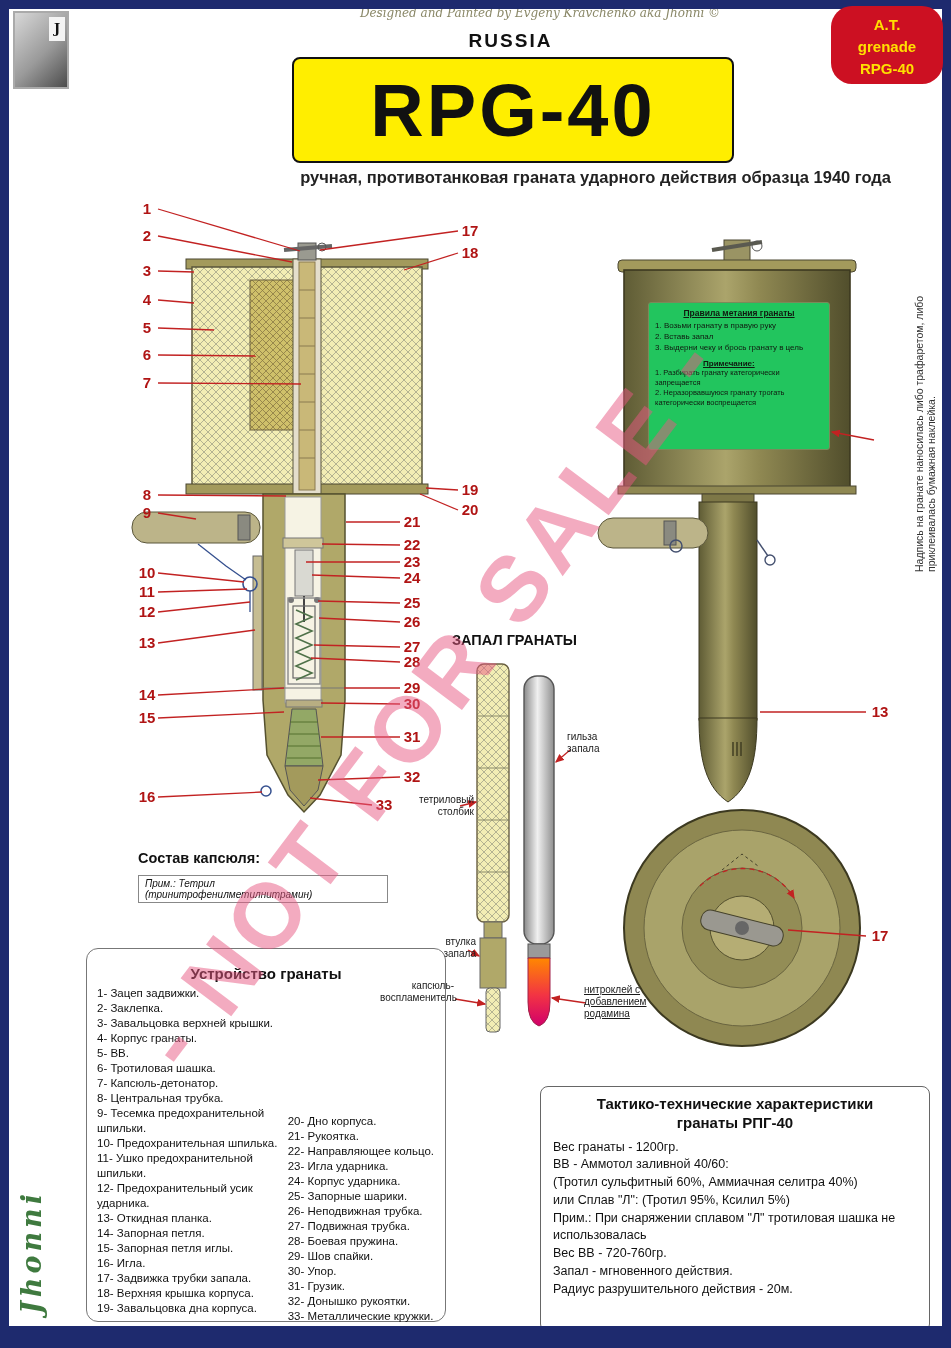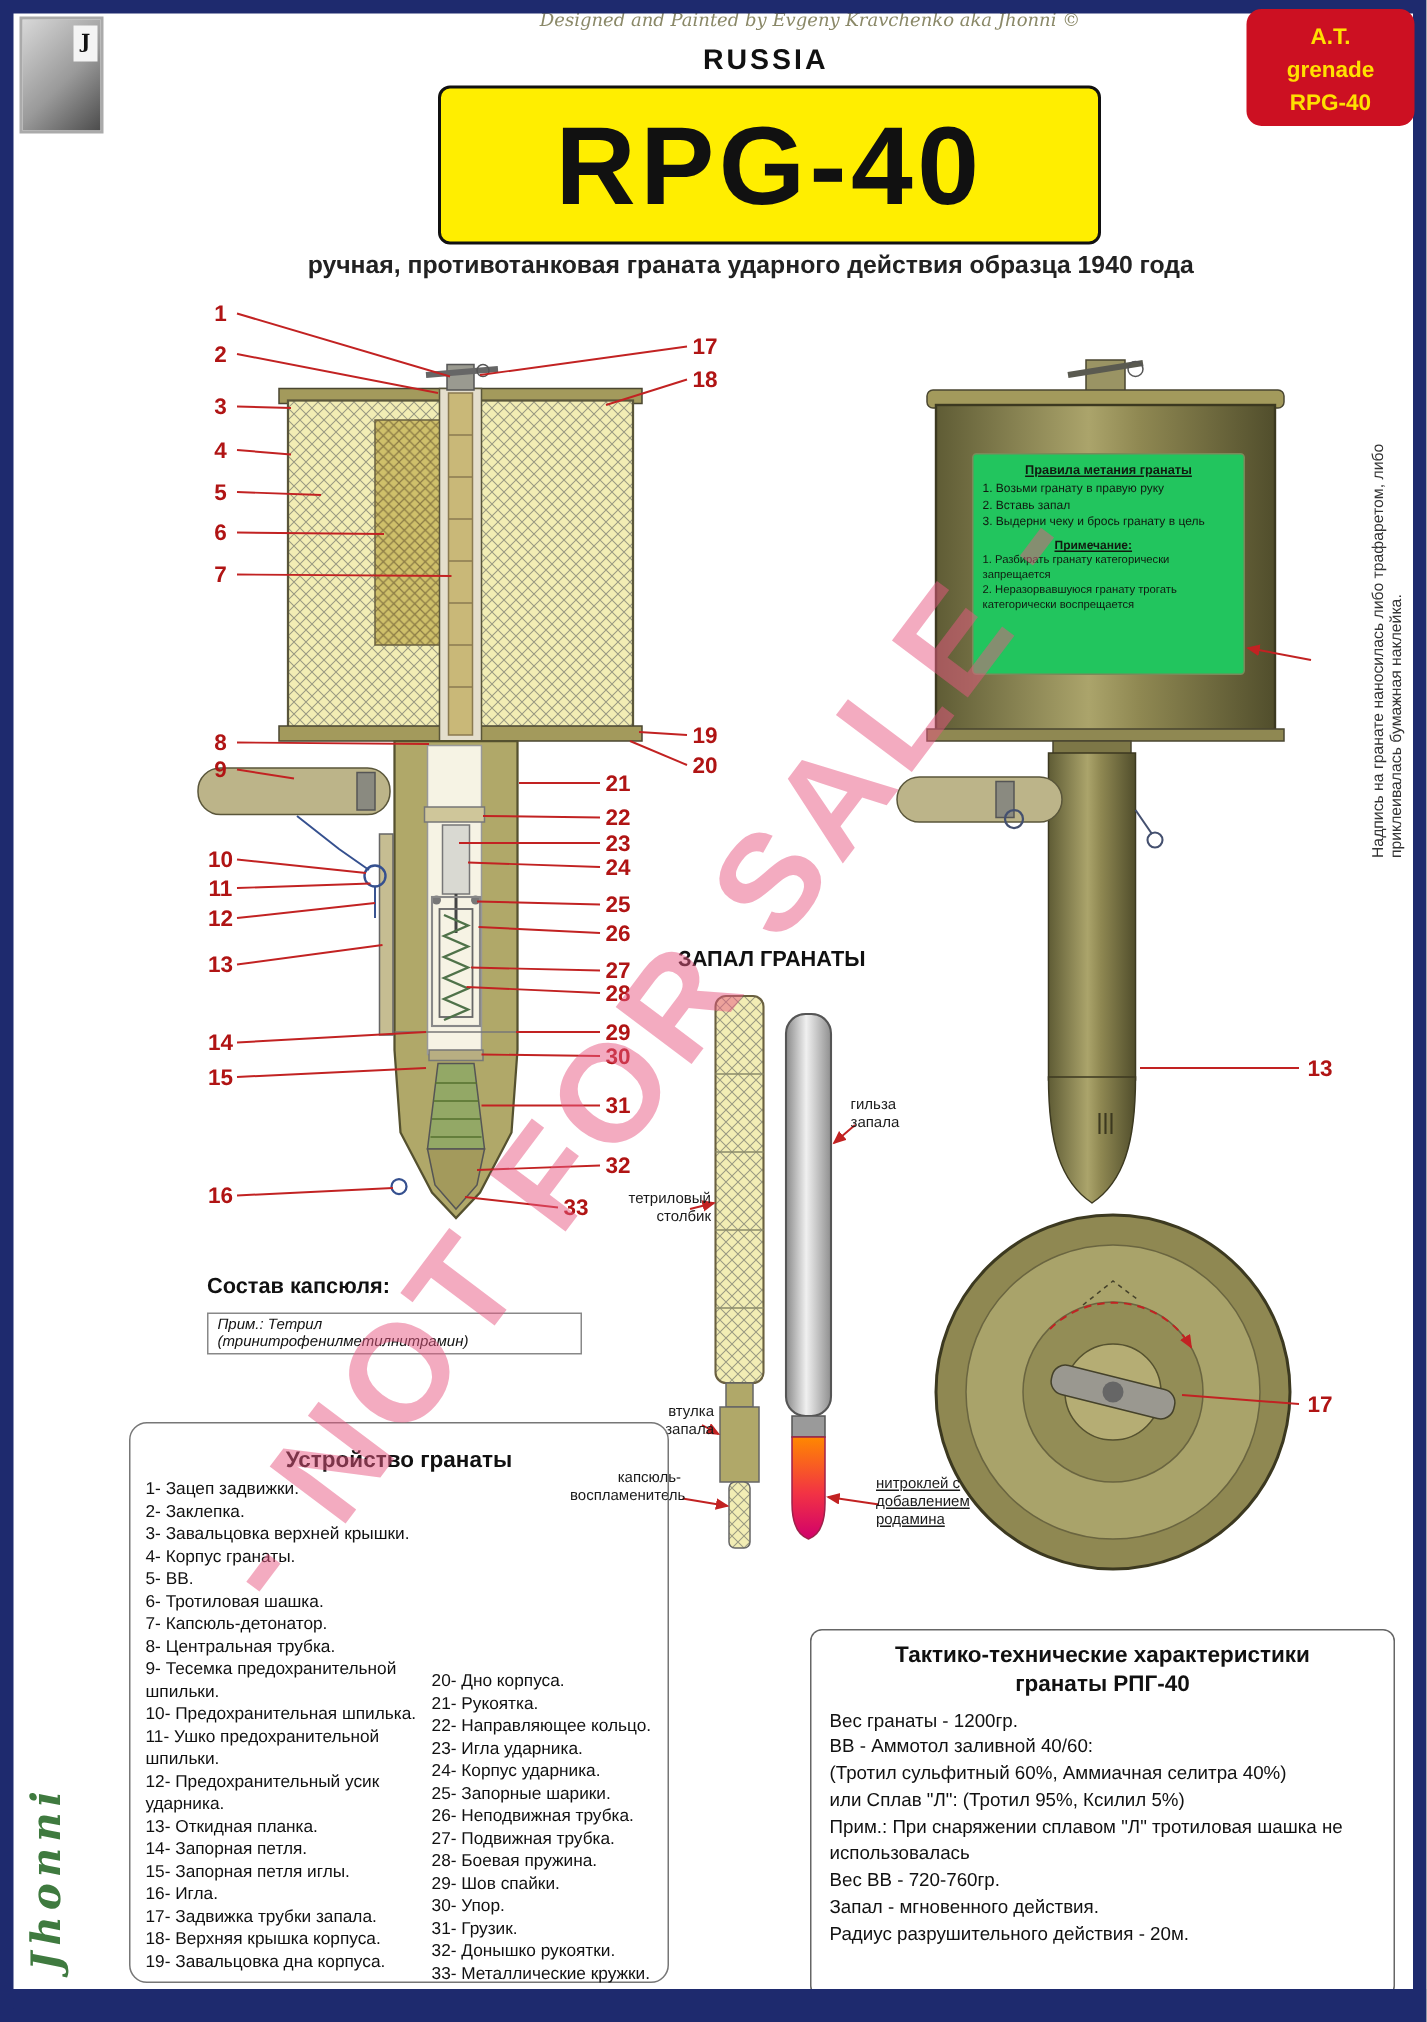--- a/index.html
+++ b/index.html
@@ -9,24 +9,24 @@
   .frame-bottom{position:absolute;left:0;right:0;bottom:0;height:22px;background:#1e2a6e;z-index:59;}
   .abs{position:absolute;}
 
   .credit{left:330px;top:6px;width:420px;text-align:center;font-family:"DejaVu Serif",serif;
           font-style:italic;font-size:12px;color:#8a8868;}
   .russia{left:0;right:0;top:30px;text-align:center;font-weight:bold;font-size:19px;
           letter-spacing:2px;padding-left:70px;}
   .title-box{left:292px;top:57px;width:438px;height:102px;background:#ffee00;border:2px solid #111;
              border-radius:8px;display:flex;align-items:center;justify-content:center;z-index:5;}
   .title-box .t{font-weight:bold;font-size:74px;letter-spacing:3px;color:#111;}
-  .badge{right:8px;top:6px;width:112px;height:78px;background:#cc1022;border-radius:10px;
+  .badge{right:8px;top:6px;width:112px;height:78px;background:#cc1022;border-radius:21px;
          color:#ffe000;font-weight:bold;text-align:center;padding-top:8px;box-sizing:border-box;
          font-size:15px;line-height:1.45;z-index:61;}
-  .subtitle{left:110px;right:60px;top:168px;text-align:center;font-weight:bold;font-size:16.5px;color:#222;}
+  .subtitle{left:110px;right:60px;top:168px;text-align:right;font-weight:bold;font-size:16.5px;color:#222;}
 
   .photo{left:13px;top:11px;width:52px;height:74px;background:linear-gradient(135deg,#d8d8d8,#9a9a9a 55%,#4c4c4c);
          border:2px solid #aaa;z-index:61;}
   .photo-card{position:absolute;right:2px;top:4px;width:16px;height:24px;background:#f4f4f4;
               color:#111;font:bold 13px "DejaVu Serif",serif;text-align:center;line-height:24px;}
 
   .art{position:absolute;left:0;top:0;width:951px;height:1348px;z-index:1;}
   .callout{font-family:"Liberation Sans",sans-serif;font-weight:bold;font-size:15px;fill:#b01414;}
   .leader{stroke:#c22222;stroke-width:1.3;fill:none;}
 

